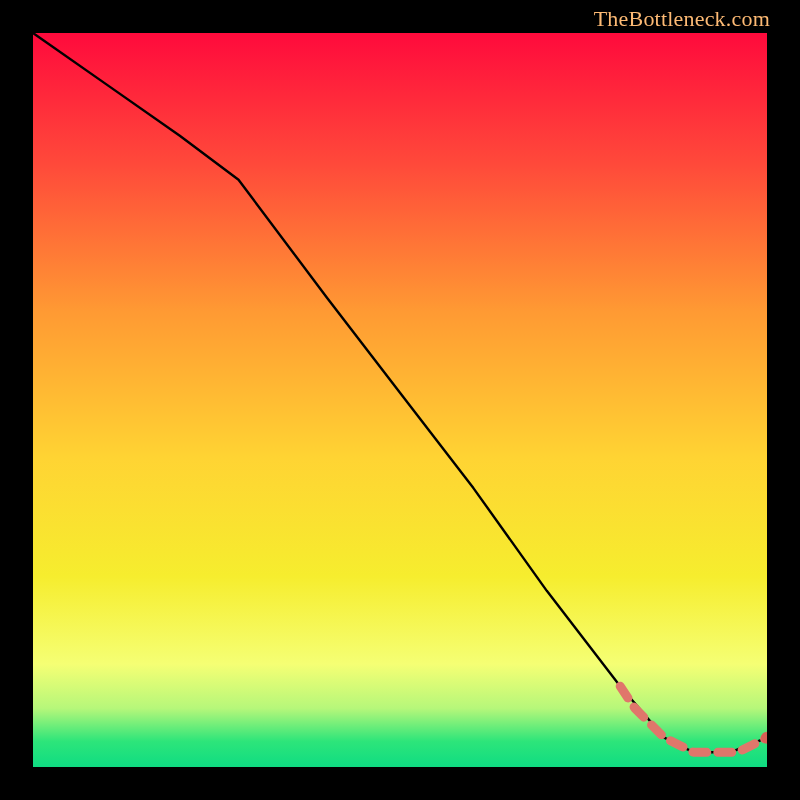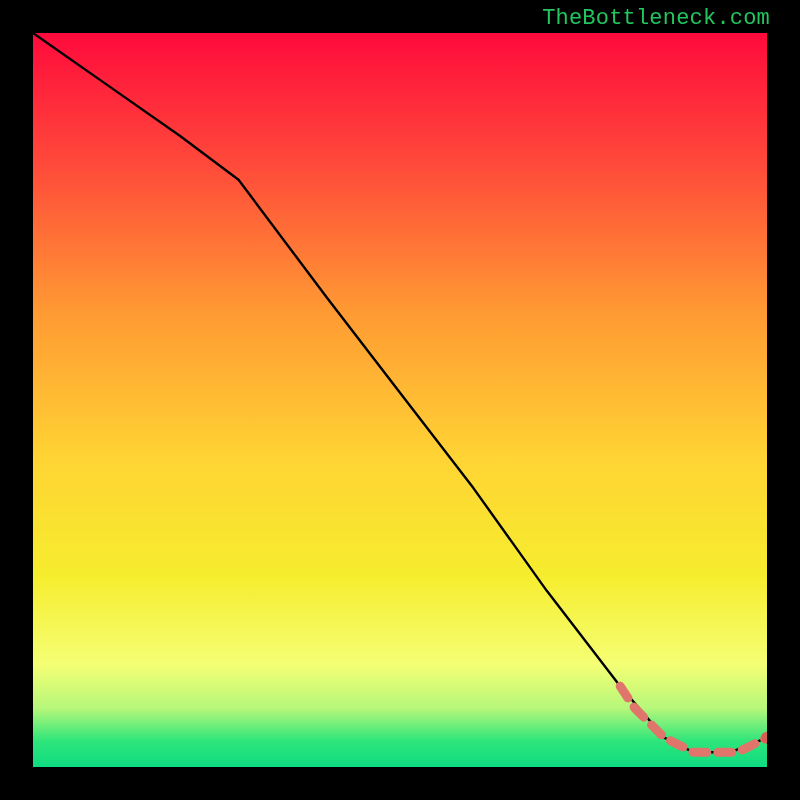--- a/index.html
+++ b/index.html
@@ -26,24 +26,24 @@
   }
   .plot svg {
     display: block;
     width: 100%;
     height: 100%;
   }
   .watermark {
     position: absolute;
     top: 6px;
     right: 30px;
-    font-family: Liberation Mono, monospace;
+    font-family: Liberation Serif, serif;
     font-size: 22px;
     font-weight: 500;
-    color: #22c55e;
+    color: #fdba74;
     letter-spacing: 0.2px;
     text-align: center;
   }
 </style>
 </head>
 <body>
 
 <div class="stage">
 
   <div class="plot">

